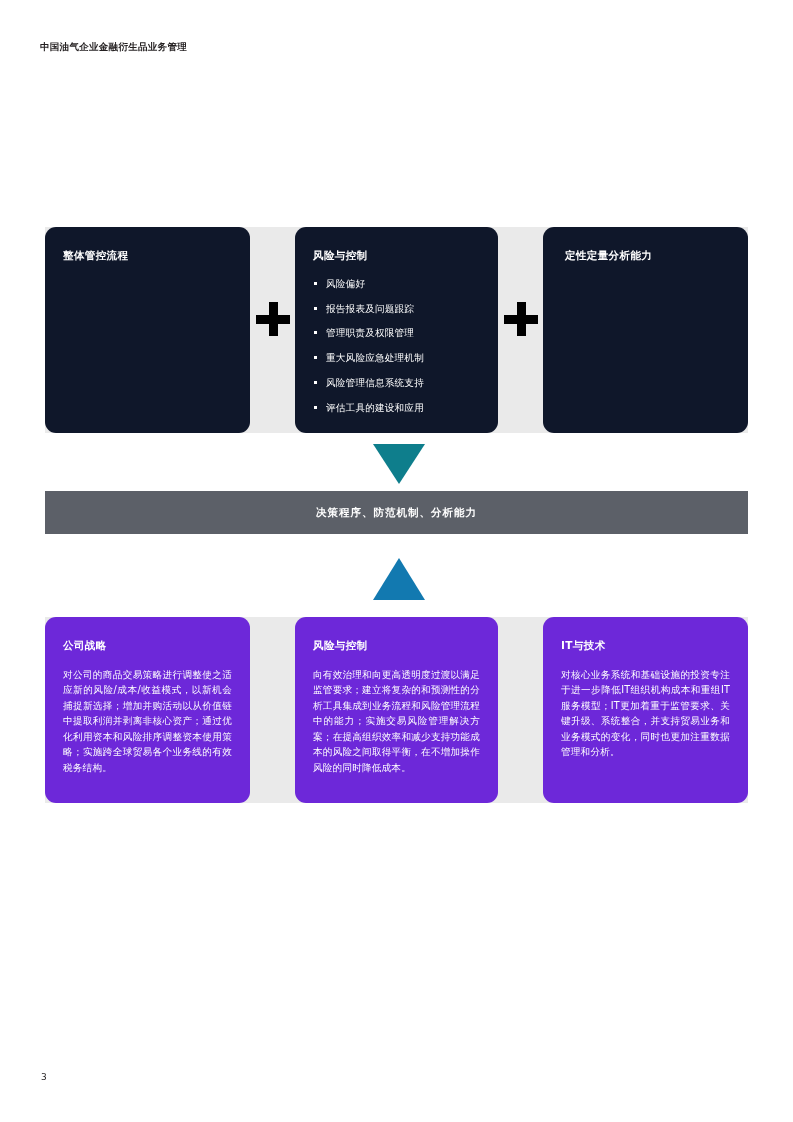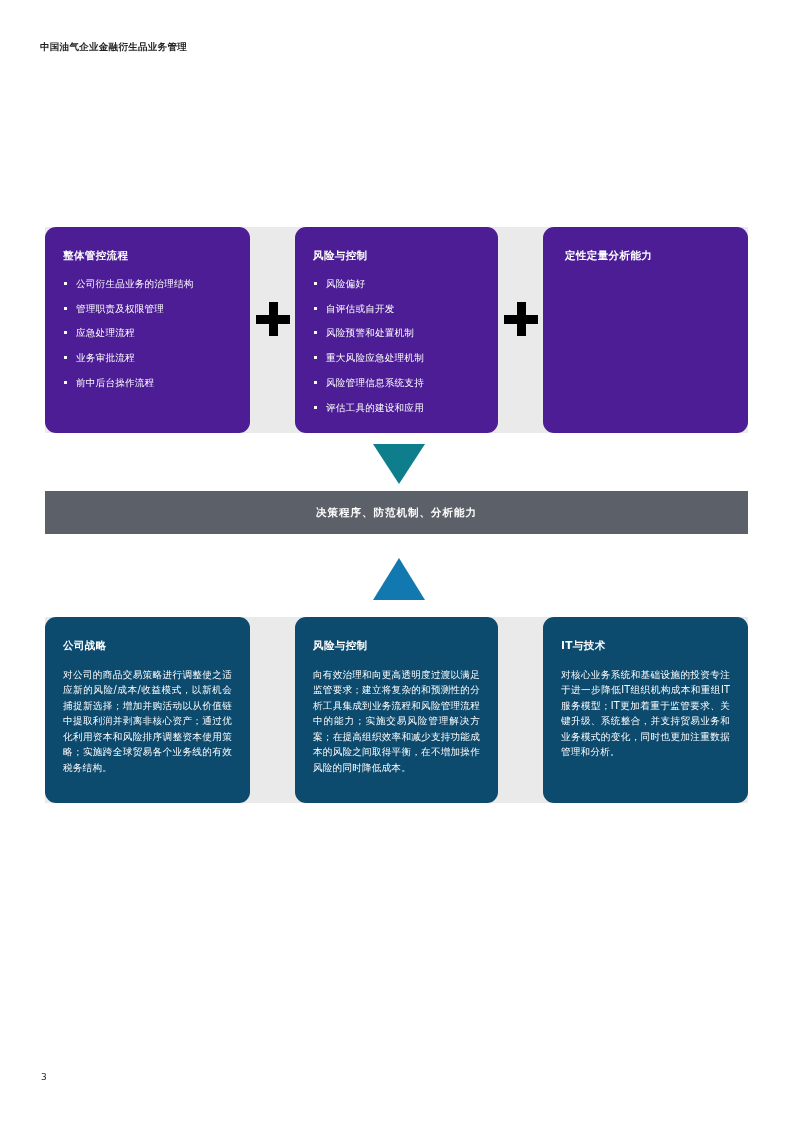--- a/index.html
+++ b/index.html
@@ -48,22 +48,22 @@
     background: #eaeaea;
   }
 
   
   .card {
     position: absolute;
     border-radius: 11px;
     color: #ffffff;
     padding: 22px 18px 16px 18px;
   }
-  .card.teal { background: #4c1d95; }
-  .card.blue { background: #0c4a6e; }
+  .card.teal { background: #0f172a; }
+  .card.blue { background: #6d28d9; }
 
   .card-title {
     font-size: 10.5px;
     font-weight: bold;
     color: #ffffff;
     line-height: 1.3;
     margin-bottom: 14px;
     letter-spacing: 0.4px;
   }
 
@@ -172,37 +172,30 @@
 
 <div id="page">
 
   <div class="doc-header">中国油气企业金融衍生品业务管理</div>
 
   <div class="band-top"></div>
   <div class="band-bottom"></div>
 
   <div class="card teal" id="card-governance">
     <div class="card-title">整体管控流程</div>
-    <ul class="bullets">
-      <li>公司衍生品业务的治理结构</li>
-      <li>管理职责及权限管理</li>
-      <li>应急处理流程</li>
-      <li>业务审批流程</li>
-      <li>前中后台操作流程</li>
-    </ul>
   </div>
 
   <div class="plus" id="plus-1"></div>
 
   <div class="card teal" id="card-risk-top">
     <div class="card-title">风险与控制</div>
     <ul class="bullets">
       <li>风险偏好</li>
-      <li>自评估或自开发</li>
-      <li>风险预警和处置机制</li>
+      <li>报告报表及问题跟踪</li>
+      <li>管理职责及权限管理</li>
       <li>重大风险应急处理机制</li>
       <li>风险管理信息系统支持</li>
       <li>评估工具的建设和应用</li>
     </ul>
   </div>
 
   <div class="plus" id="plus-2"></div>
 
   <div class="card teal" id="card-analysis">
     <div class="card-title">定性定量分析能力</div>

